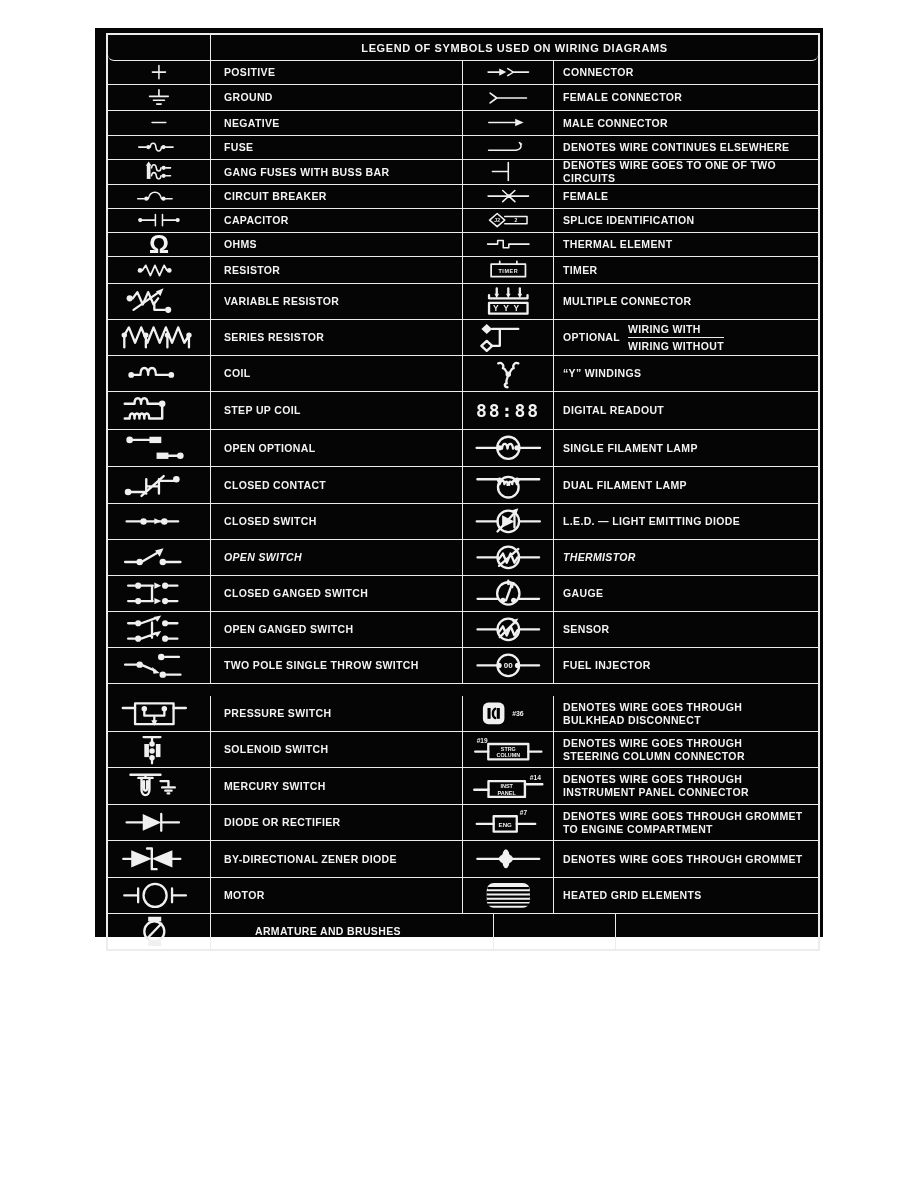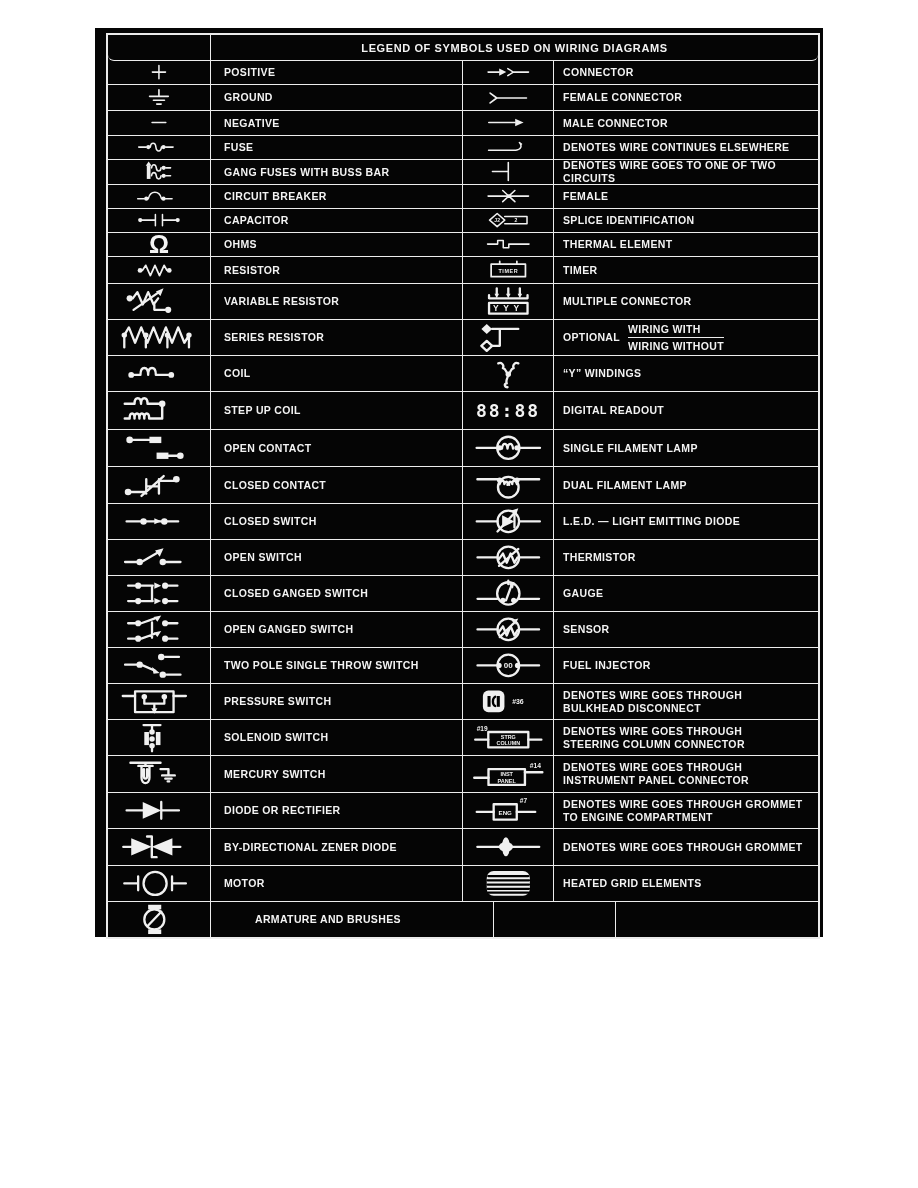--- a/index.html
+++ b/index.html
@@ -322,21 +322,21 @@
           <div class="cell c1">
             <svg viewBox="0 0 100 40">
               <circle class="f" cx="13" cy="10" r="4.2"></circle>
               <path d="M17 10 H38 M62 30 H73"></path>
               <rect class="f" x="38" y="6" width="15" height="8"></rect>
               <rect class="f" x="47" y="26" width="15" height="8"></rect>
               <circle class="f" cx="77" cy="30" r="4.2"></circle>
             </svg>
           </div>
           <div class="cell c2">
-            <span class="lbl">OPEN CONTACT</span>
+            <span class="lbl">OPEN OPTIONAL</span>
           </div>
           <div class="cell c3">
             <svg viewBox="0 0 90 40">
               <circle cx="45" cy="20" r="14"></circle>
               <path d="M5 20 H31 M59 20 H85 M37 21 C38 13 43 13 44 21 C45 13 50 13 51 21" stroke-width="2.6"></path>
               <circle class="f" cx="34" cy="20" r="3.4"></circle>
               <circle class="f" cx="56" cy="20" r="3.4"></circle>
             </svg>
           </div>
           <div class="cell c4">
@@ -384,21 +384,21 @@
               <path d="M4 20 H31 M59 20 H86 M53 12 V28" stroke-width="2.8"></path>
               <path class="f" d="M37 12 V28 L53 20 Z"></path>
               <path d="M31 33 L53 9" stroke-width="2.6"></path>
               <path class="f" d="M58 3 L49 6 L55 12 Z"></path>
             </svg>
           </div>
           <div class="cell c4">
             <span class="lbl">L.E.D. — LIGHT EMITTING DIODE</span>
           </div>
         </div>
-        <div class="row" style="height: 36px;">
+        <div class="row" style="height: 36px; font-style: italic;">
           <div class="cell c1">
             <svg viewBox="0 0 100 40">
               <path d="M6 26 H21 M29 25 L48 14 M59 26 H78"></path>
               <circle class="f" cx="25" cy="26" r="4.2"></circle>
               <circle class="f" cx="55" cy="26" r="4.2"></circle>
               <path class="f" d="M56 8 L45 11 L51 19 Z"></path>
             </svg>
           </div>
           <div class="cell c2">
             <span class="lbl">OPEN SWITCH</span>
@@ -484,21 +484,21 @@
               <path d="M5 20 H31 M59 20 H85" stroke-width="2.8"></path>
               <circle class="f" cx="33" cy="20" r="3.4"></circle>
               <circle class="f" cx="57" cy="20" r="3.4"></circle>
               <text class="t" x="45" y="24" font-size="10.5" text-anchor="middle">00</text>
             </svg>
           </div>
           <div class="cell c4">
             <span class="lbl">FUEL INJECTOR</span>
           </div>
         </div>
-        <div class="row" style="height: 36px;">
+        <div class="row" style="height: 36px; margin-top: 12px;">
           <div class="cell c1">
             <svg viewBox="0 0 100 40">
               <rect x="19" y="7" width="50" height="27" stroke-width="3.4"></rect>
               <path d="M3 13 H19 M69 13 H85 M31 16 V23 H57 V16 M44 25 V30"></path>
               <circle class="f" cx="31" cy="14" r="3.6"></circle>
               <circle class="f" cx="57" cy="14" r="3.6"></circle>
               <path class="f" d="M40 29 L44 36 L48 29 Z"></path>
             </svg>
           </div>
           <div class="cell c2">

